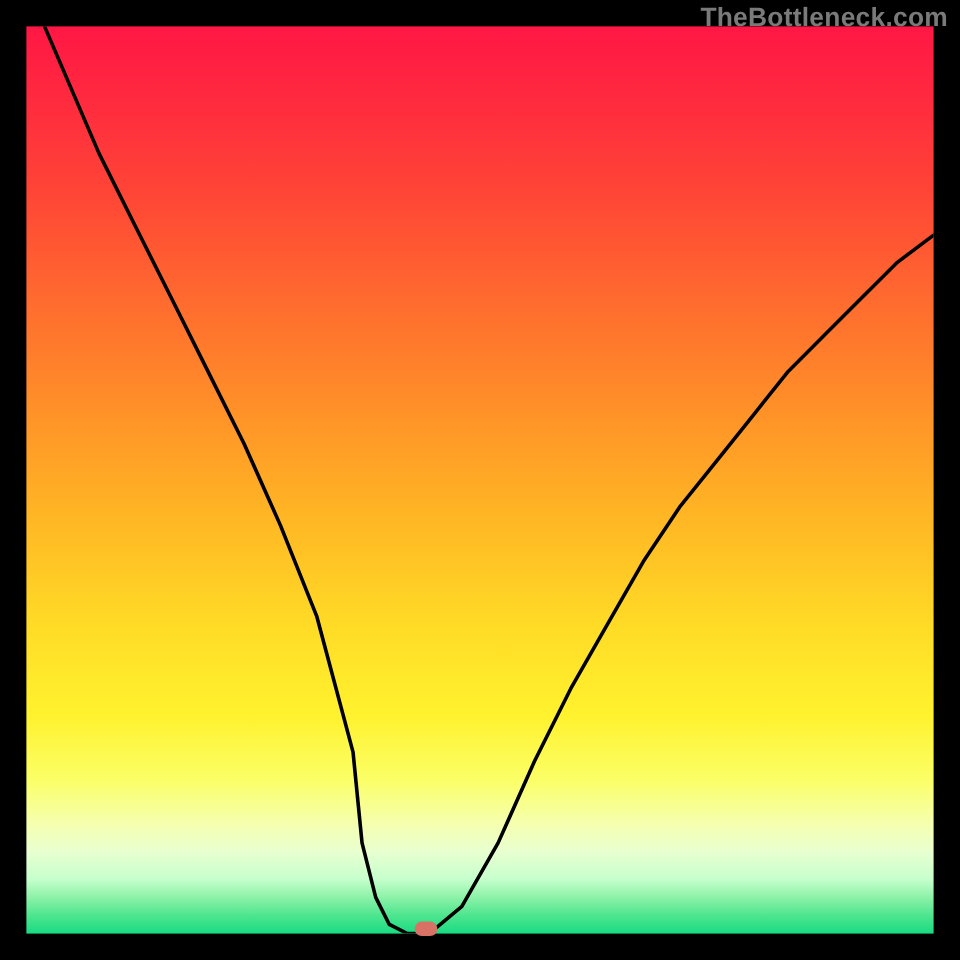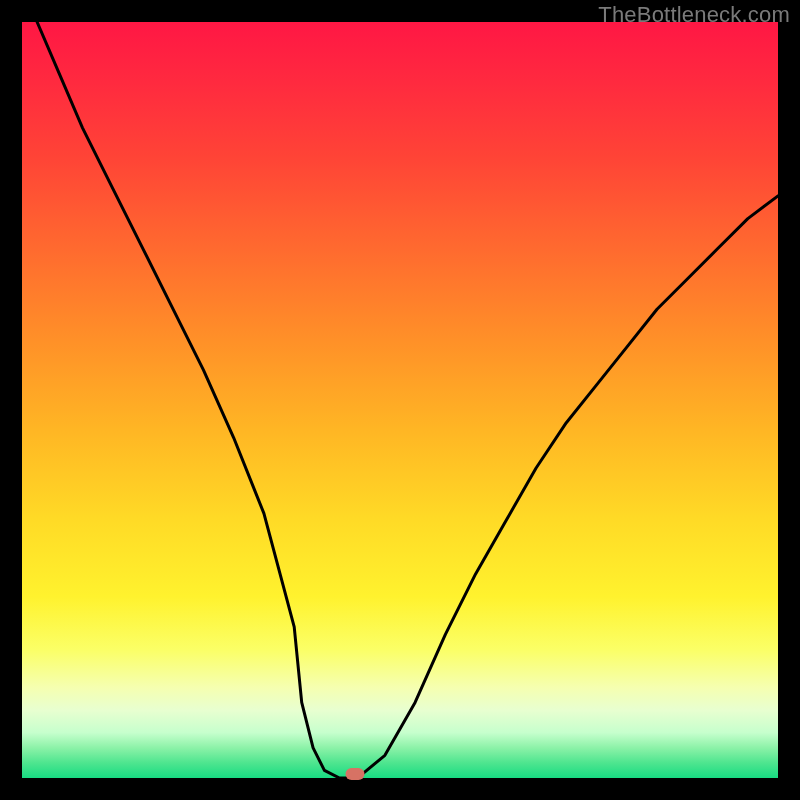--- a/index.html
+++ b/index.html
@@ -34,21 +34,21 @@
       #4ee58f 98%,
       #18db82 100%
     );
   }
   .watermark {
     position: absolute;
     top: 2px;
     right: 10px;
     color: #7a7a7a;
     font-size: 22px;
-    font-weight: 400;
+    font-weight: 700;
     letter-spacing: 0.2px;
     z-index: 5;
   }
   svg.curve {
     position: absolute;
     left: 0;
     top: 0;
     width: 756px;
     height: 756px;
     pointer-events: none;

